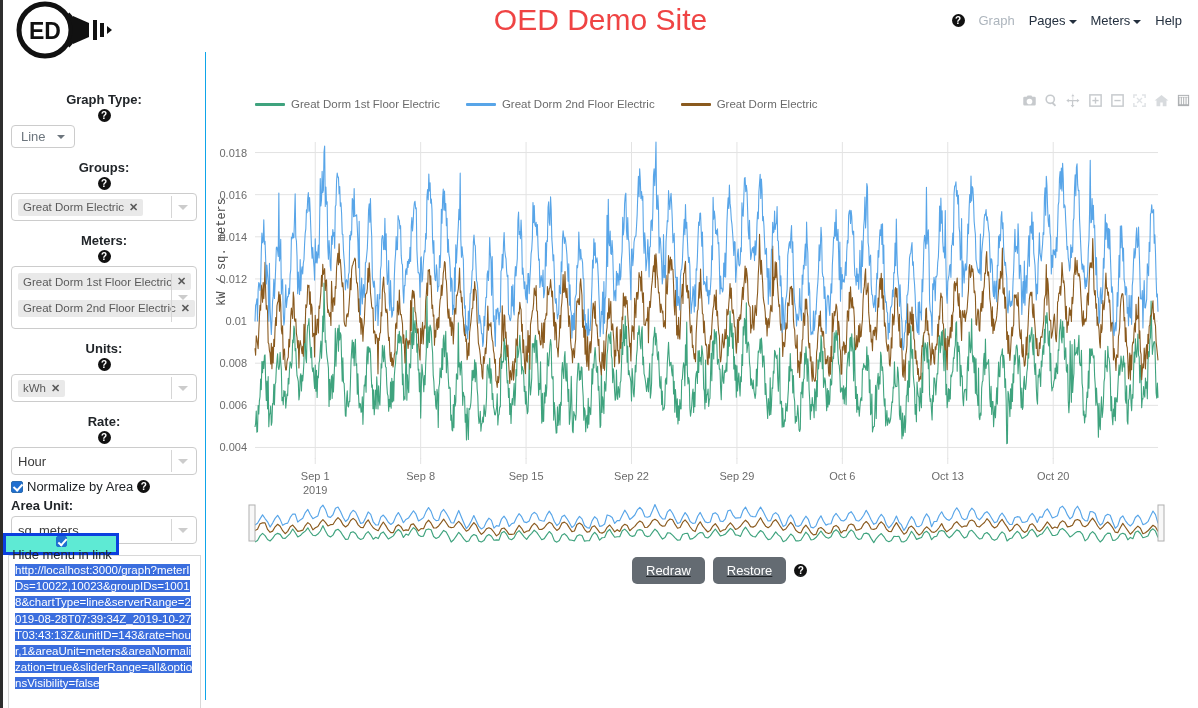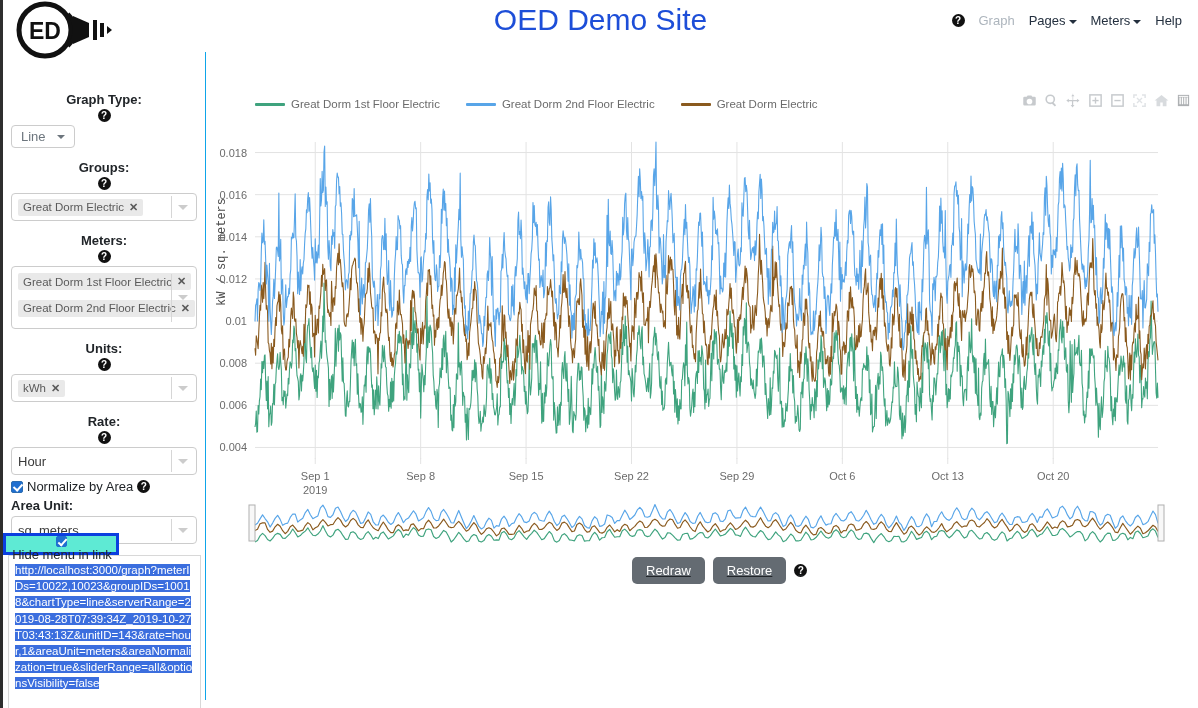--- a/index.html
+++ b/index.html
@@ -17,21 +17,21 @@
   #left-edge {
     position:absolute; left:0; top:0; width:3px; height:708px;
     background:#2e2e2e;
   }
 
   
   #header { position:absolute; left:3px; top:0; width:1195px; height:60px; }
   #site-title {
     position:absolute; left:0; right:0; top:3px;
     text-align:center;
-    font-size:30px; font-weight:400; color:#1d4ed8;
+    font-size:30px; font-weight:400; color:#ef4444;
     letter-spacing:0px;
   }
   #top-nav {
     position:absolute; right:16px; top:13px;
     display:flex; align-items:center; gap:14px;
     font-size:13px;
   }
   #top-nav .navlink { color:#24303f; cursor:pointer; white-space:nowrap; }
   #top-nav .navlink.disabled { color:#adb5bd; }
   .caret {

